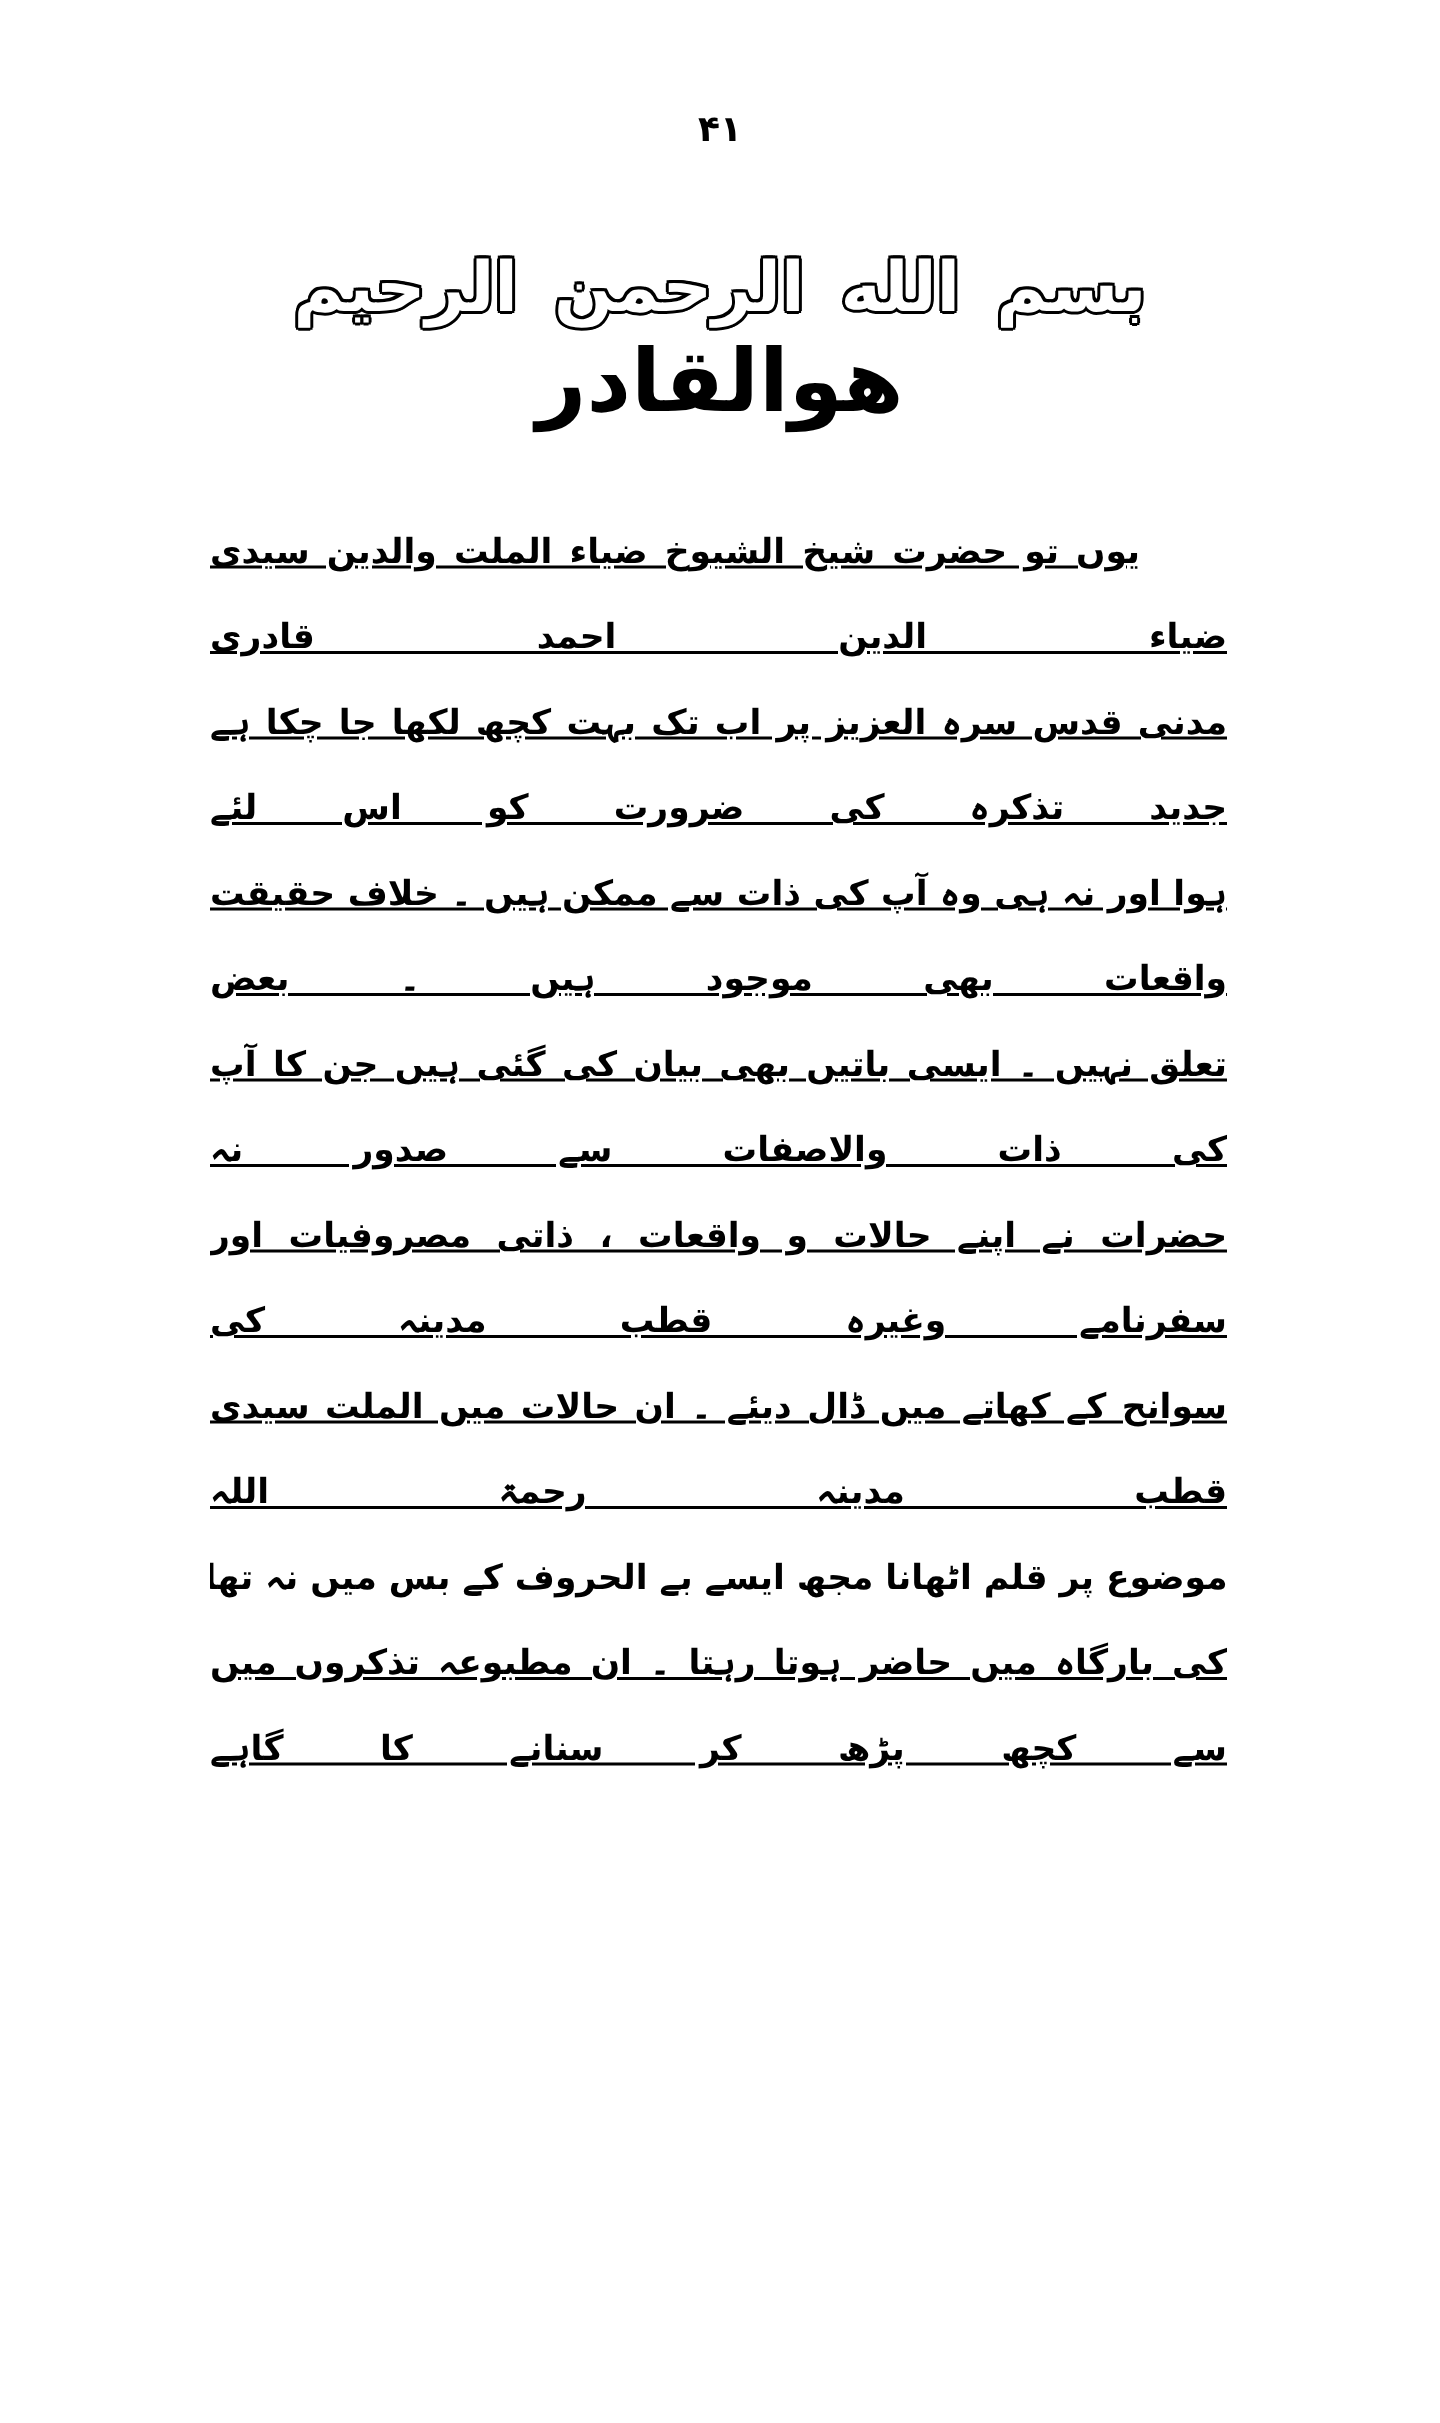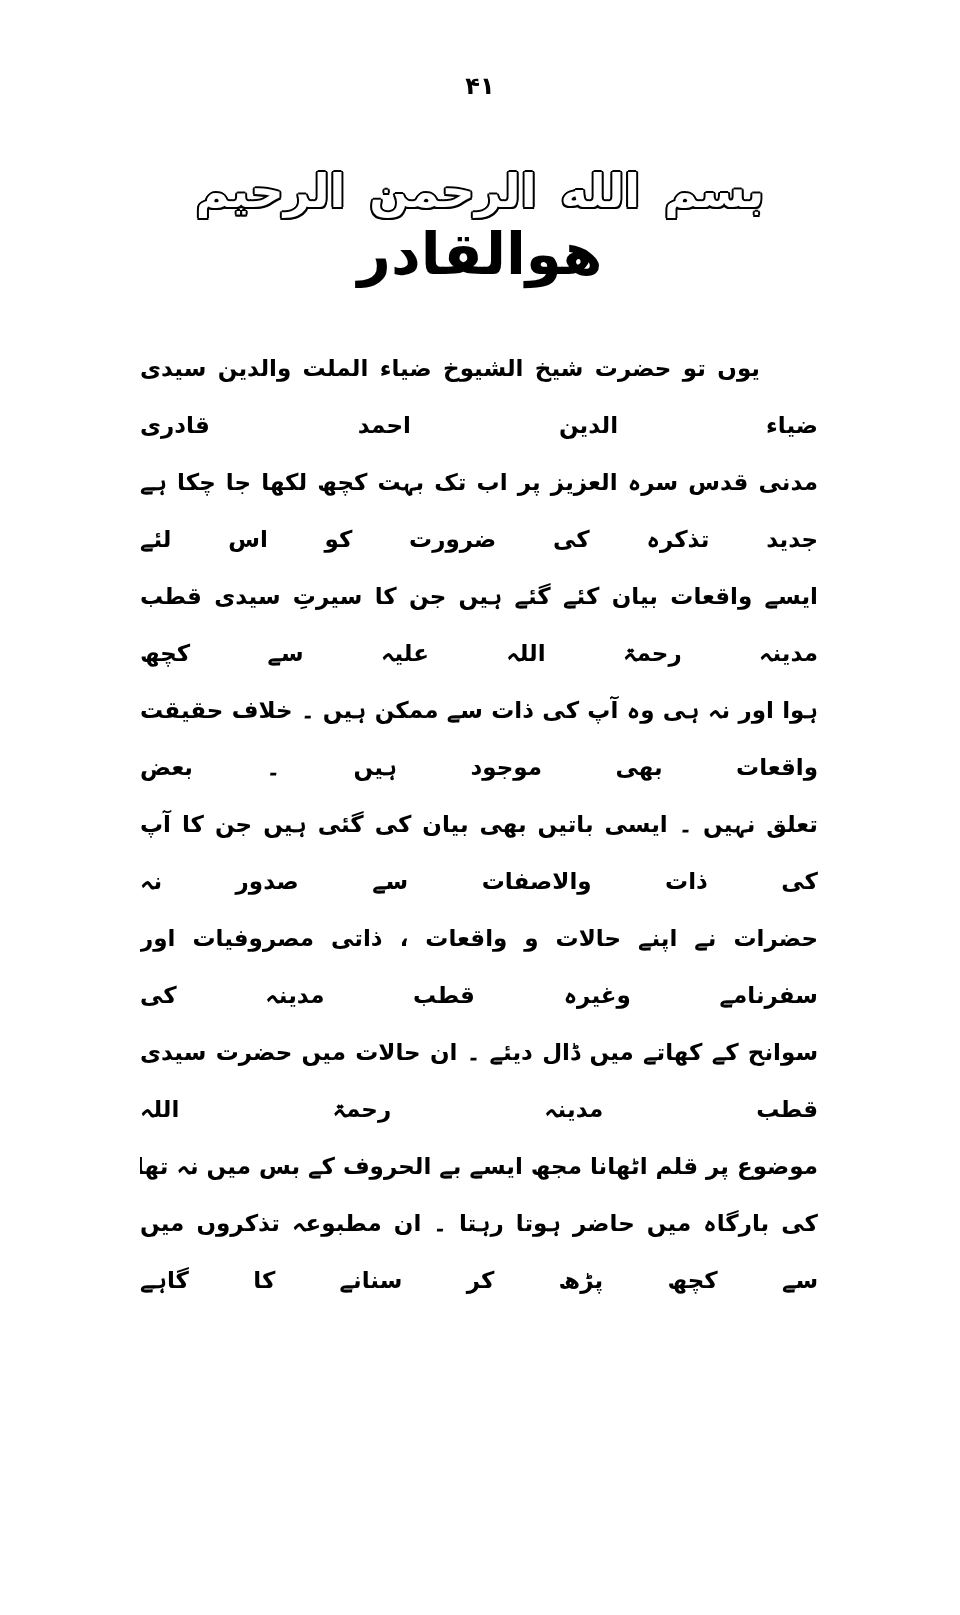--- a/index.html
+++ b/index.html
@@ -53,20 +53,21 @@
     line-height: 57px;
   }
   .line {
     white-space: nowrap;
     overflow: hidden;
   }
   .justify {
     white-space: normal;
     text-align: justify;
     text-align-last: justify;
+    text-decoration: underline;
   }
   .indent {
     text-indent: 58px;
   }
   .para-end {
     text-align: right;
     text-align-last: right;
   }
 </style>
 </head>
@@ -78,25 +79,24 @@
 
   <div class="bismillah">بسم الله الرحمن الرحيم</div>
 
   <div class="main-title">هوالقادر</div>
 
   <div class="body-text">
 
     <div>
       <div class="line justify indent">یوں تو حضرت شیخ الشیوخ ضیاء الملت والدین سیدی ضیاء الدین احمد قادری</div>
       <div class="line justify">مدنی قدس سرہ العزیز پر اب تک بہت کچھ لکھا جا چکا ہے جدید تذکرہ کی ضرورت کو اس لئے</div>
-      <div class="line justify">ایسے واقعات بیان کئے گئے ہیں جن کا سیرتِ سیدی قطب مدینہ رحمۃ اللہ علیہ سے کچھ</div>
       <div class="line justify">ہوا اور نہ ہی وہ آپ کی ذات سے ممکن ہیں ۔ خلاف حقیقت واقعات بھی موجود ہیں ۔ بعض</div>
       <div class="line justify">تعلق نہیں ۔ ایسی باتیں بھی بیان کی گئی ہیں جن کا آپ کی ذات والاصفات سے صدور نہ</div>
       <div class="line justify">حضرات نے اپنے حالات و واقعات ، ذاتی مصروفیات اور سفرنامے وغیرہ قطب مدینہ کی</div>
-      <div class="line justify">سوانح کے کھاتے میں ڈال دیئے ۔ ان حالات میں حضرت سیدی قطب مدینہ رحمۃ اللہ</div>
+      <div class="line justify">سوانح کے کھاتے میں ڈال دیئے ۔ ان حالات میں الملت سیدی قطب مدینہ رحمۃ اللہ</div>
       <div class="line para-end">موضوع پر قلم اٹھانا مجھ ایسے بے الحروف کے بس میں نہ تھا ۔</div>
     </div>
 
     <div>
       <div class="line justify">کی بارگاہ میں حاضر ہوتا رہتا ۔ ان مطبوعہ تذکروں میں سے کچھ پڑھ کر سنانے کا گاہے</div>
 
     </div>
 
   </div>
 </div>

